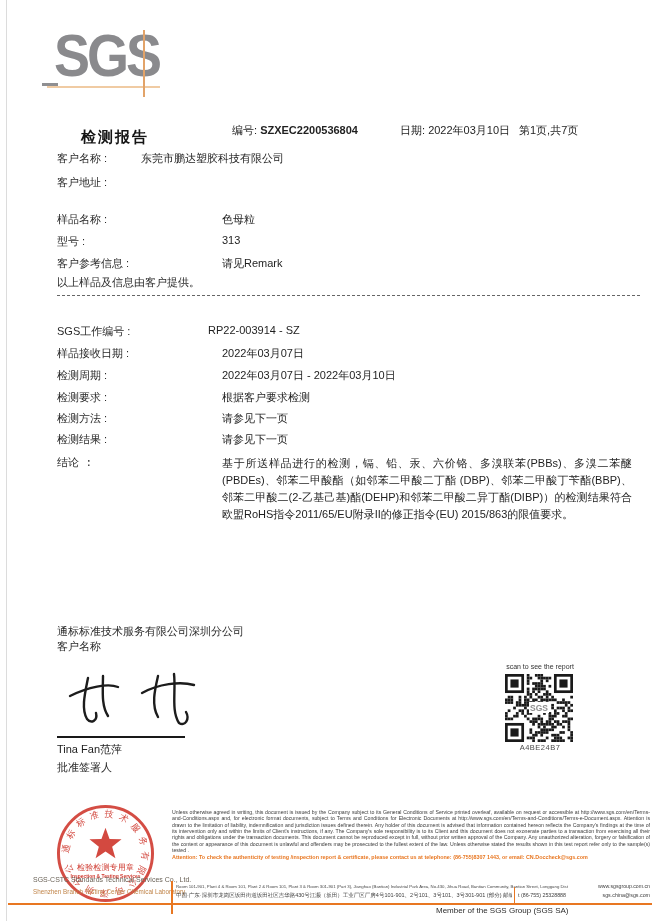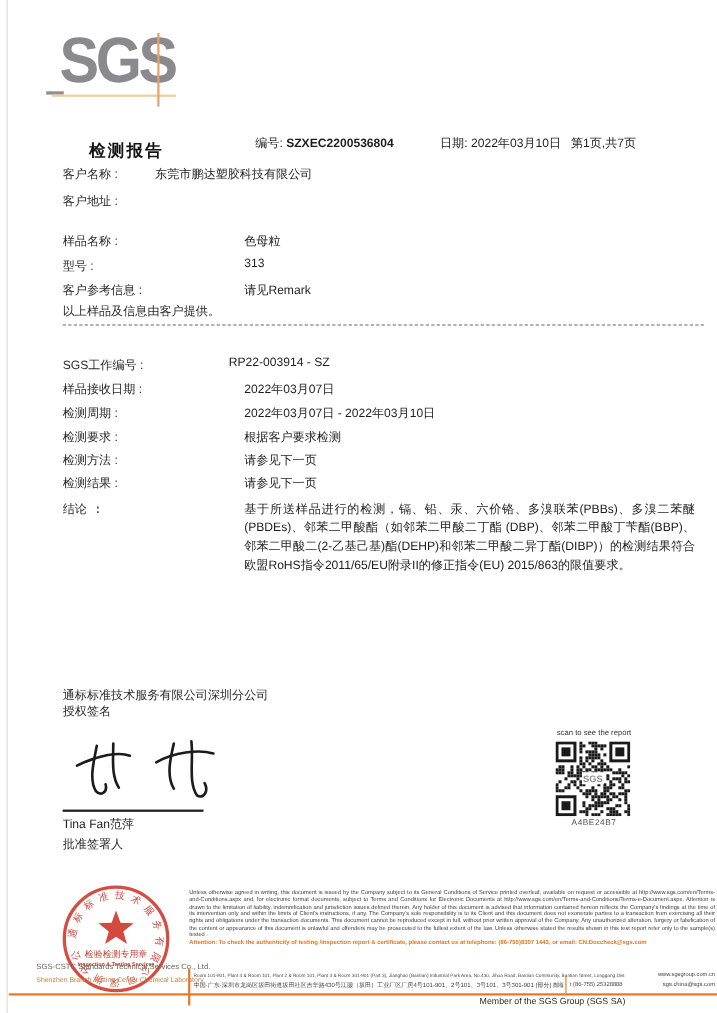--- a/index.html
+++ b/index.html
@@ -105,21 +105,21 @@
   <div class="val" style="left:222px; top:390px;">根据客户要求检测</div>
   <div class="lbl" style="top:411px;">检测方法 :</div>
   <div class="val" style="left:222px; top:411px;">请参见下一页</div>
   <div class="lbl" style="top:432px;">检测结果 :</div>
   <div class="val" style="left:222px; top:432px;">请参见下一页</div>
 
   <div class="lbl" style="top:455px;font-family:Liberation Mono, monospace;">结论 :</div>
   <div class="abs conclusion">基于所送样品进行的检测，镉、铅、汞、六价铬、多溴联苯(PBBs)、多溴二苯醚(PBDEs)、邻苯二甲酸酯（如邻苯二甲酸二丁酯 (DBP)、邻苯二甲酸丁苄酯(BBP)、邻苯二甲酸二(2-乙基己基)酯(DEHP)和邻苯二甲酸二异丁酯(DIBP)）的检测结果符合欧盟RoHS指令2011/65/EU附录II的修正指令(EU) 2015/863的限值要求。</div>
 
   <div class="abs sig-company">通标标准技术服务有限公司深圳分公司</div>
-  <div class="abs sig-auth">授权签名</div>
+  <div class="abs sig-auth">客户名称</div>
   <div class="abs sig-svg">
     <svg width="150" height="64" viewBox="0 0 150 64">
       <g fill="none" stroke="#1c1c1c" stroke-width="2.4" stroke-linecap="round">
         <path d="M12,28 C30,19 50,15 60,19"></path>
         <path d="M30,10 C27,25 23,41 29,51 C33,56 40,53 38,45"></path>
         <path d="M45,8 C45,22 43,37 50,48"></path>
         <path d="M84,25 C100,16 122,13 136,17"></path>
         <path d="M100,8 C97,21 93,37 100,49"></path>
         <path d="M116,6 C118,23 113,43 121,55 C127,59 132,51 128,44"></path>
       </g>

